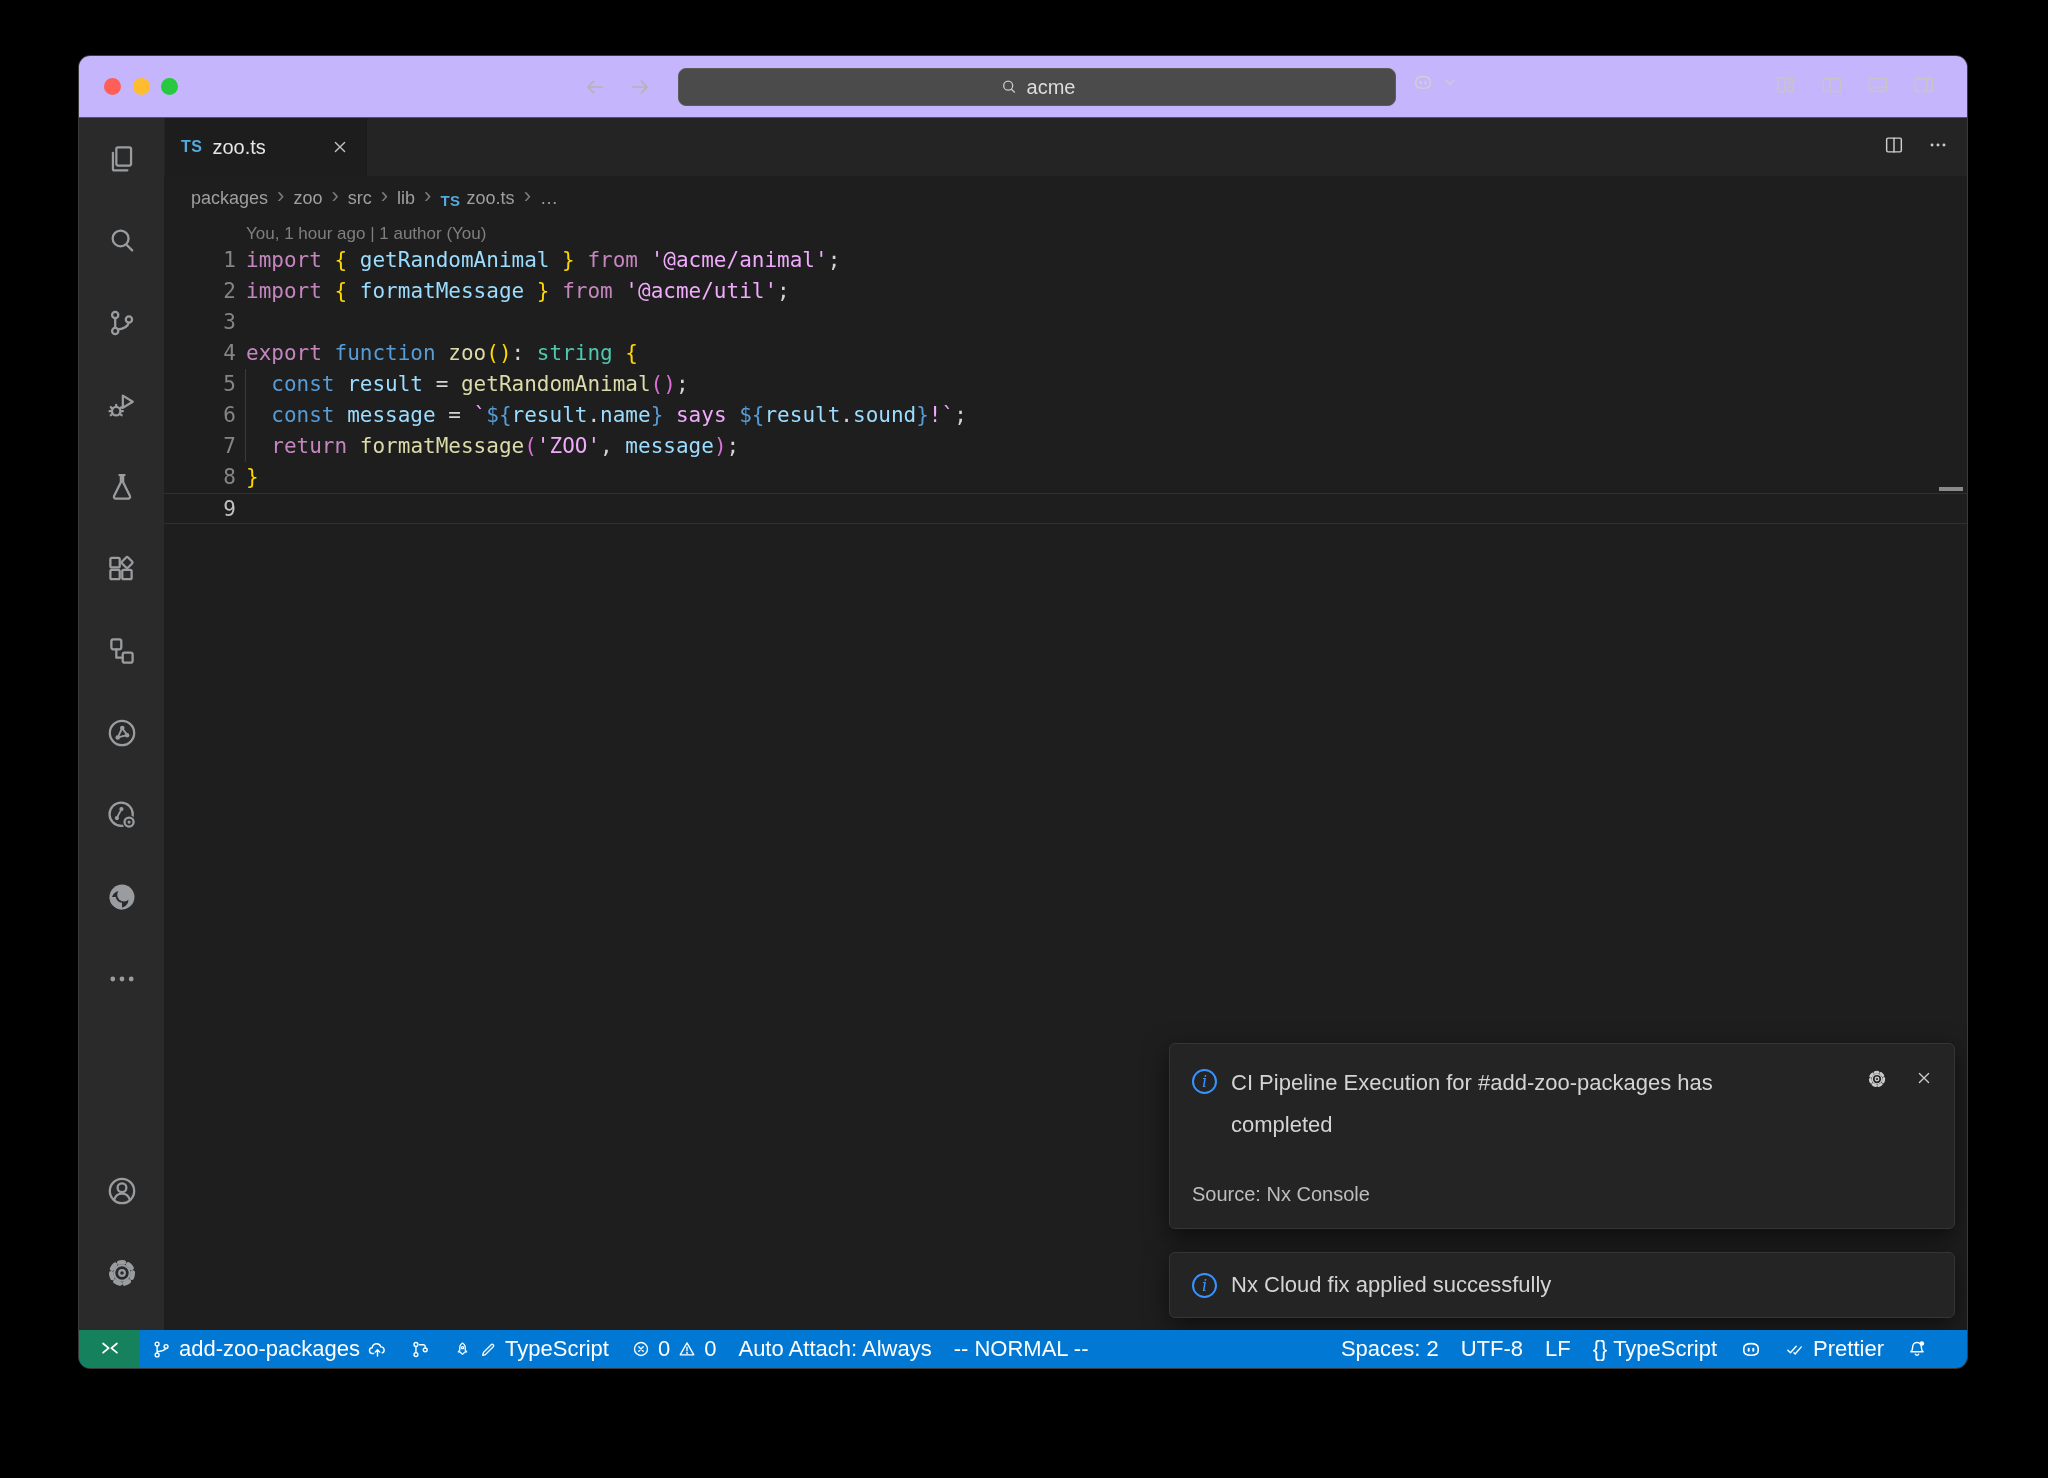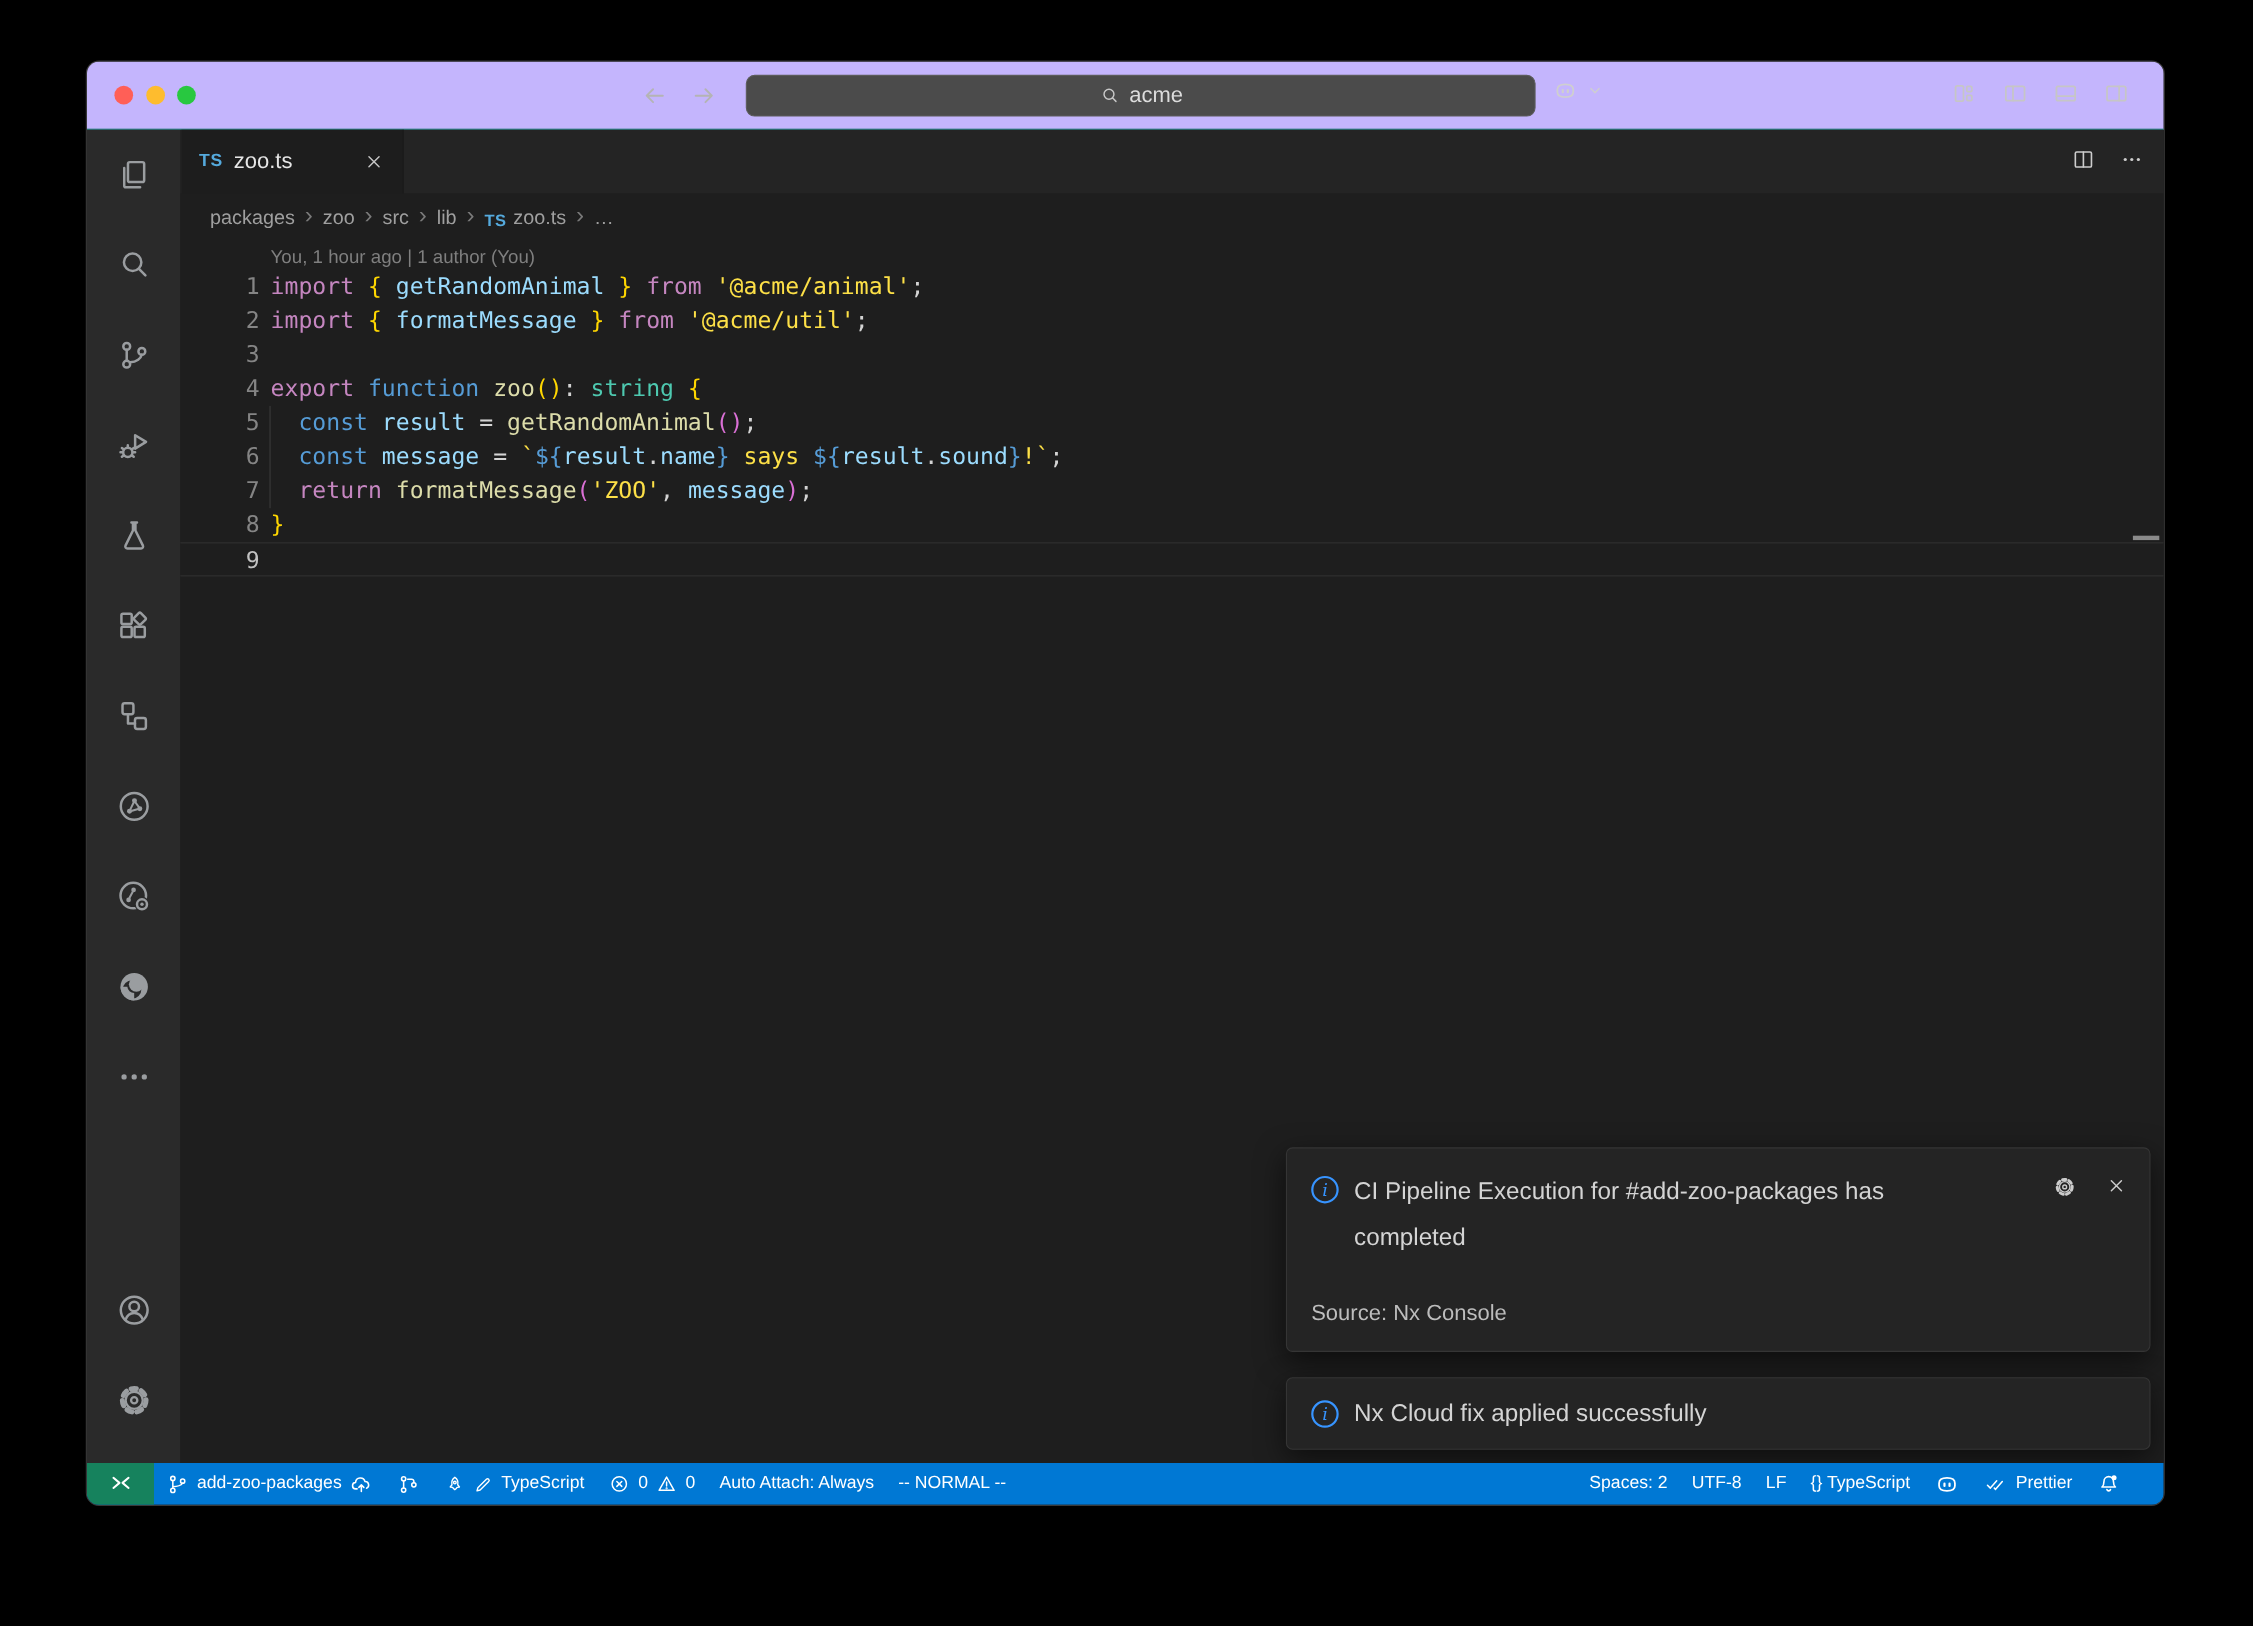--- a/index.html
+++ b/index.html
@@ -50,21 +50,21 @@
   
   .editor{position:absolute;left:85px;top:164px;right:0;bottom:38px;background:#1e1e1e}
   .blame{position:absolute;left:82px;top:4px;color:#7f7f7f;font-size:17px}
   .code{position:absolute;left:0;top:25px;right:0;font-family:"DejaVu Sans Mono",monospace;
     font-size:21px;line-height:31px;white-space:pre}
   .cl{display:flex;height:31px}
   .cl .ln{width:72px;text-align:right;color:#858585;margin-right:10px;flex:none}
   .cl.cur{border-top:1px solid #303030;border-bottom:1px solid #303030}
   .cl.cur .ln{color:#c2c2c2}
   .tok-kw{color:#C586C0}.tok-kb{color:#569CD6}.tok-fn{color:#DCDCAA}.tok-v{color:#9CDCFE}
-  .tok-s{color:#fde047}.tok-ty{color:#4EC9B0}.tok-b1{color:#FFD700}.tok-b2{color:#DA70D6}
+  .tok-s{color:#f0abfc}.tok-ty{color:#4EC9B0}.tok-b1{color:#FFD700}.tok-b2{color:#DA70D6}
   .tok-tp{color:#569CD6}.tok-d{color:#D4D4D4}
   .indent-guide{position:absolute;left:81px;top:149px;width:1px;height:93px;background:#3a3a3a}
   .ruler-mark{position:absolute;right:4px;top:267px;width:24px;height:4px;background:#8a8a8a}
   
   .toast{position:absolute;left:1090px;width:786px;background:#242424;border:1px solid #353535;
     border-radius:6px;box-shadow:0 8px 26px rgba(0,0,0,.55);color:#d8d8d8}
   .toast1{top:987px;height:186px}
   .toast2{top:1196px;height:66px}
   .t-head{position:absolute;left:22px;top:18px;display:flex;gap:14px}
   .t-msg{font-size:22px;line-height:42px;max-width:560px;color:#d4d4d4}
@@ -77,21 +77,21 @@
   .t-src{font-size:20px;color:#bdbdbd}
   .t-btns{margin-left:auto;display:flex;gap:14px}
   .btn{height:47px;padding:0 22px;font-size:19px;display:flex;align-items:center;
     border-radius:3px;color:#fff}
   .btn.primary{background:#0078D4}
   .btn.secondary{background:#3b3b3e;border:1px solid #4a4a4e}
   .t-row{position:absolute;left:22px;top:50%;transform:translateY(-50%);display:flex;
     align-items:center;gap:14px;font-size:22px;color:#d4d4d4}
   
   .statusbar{position:absolute;left:0;bottom:0;width:100%;height:38px;background:#0078D4;
-    color:#fff;font-size:16px;display:flex;align-items:center}
+    color:#fff;font-size:22px;display:flex;align-items:center}
   .sb-left{display:flex;align-items:center;height:100%}
   .sb-right{margin-left:auto;display:flex;align-items:center;height:100%;padding-right:28px}
   .sb-item{display:flex;align-items:center;gap:7px;padding:0 11px;height:100%}
   .sb-item.remote{background:#16825D;width:61px;justify-content:center;padding:0}
   .sb-ic{display:flex}
 </style>
 </head>
 <body>
 
 <div class="window">

